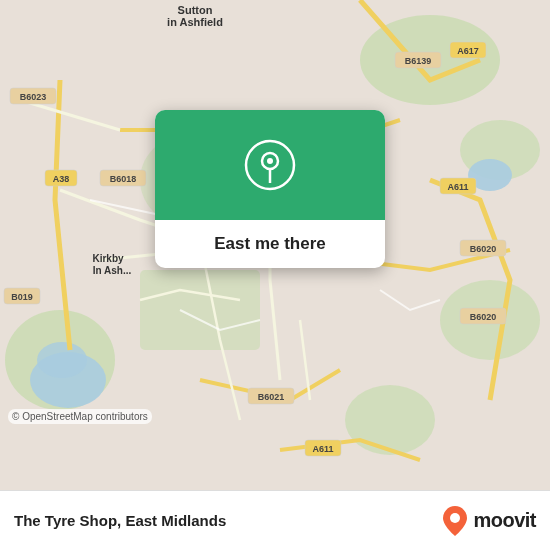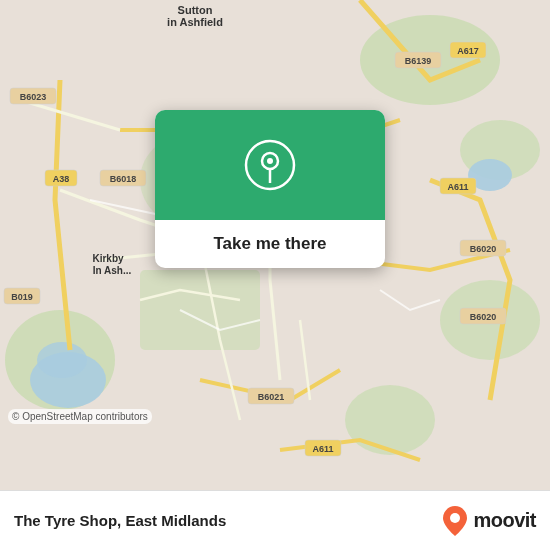--- a/index.html
+++ b/index.html
@@ -224,21 +224,21 @@
       <div id="popup-top">
 
         <svg id="pin-icon" viewBox="0 0 52 52" xmlns="http://www.w3.org/2000/svg">
           <circle cx="26" cy="26" r="24" fill="none" stroke="white" stroke-width="2.5"></circle>
           <circle cx="26" cy="22" r="8" fill="none" stroke="white" stroke-width="2.5"></circle>
           <path d="M 26 30 L 26 44" stroke="white" stroke-width="2.5" fill="none"></path>
           <circle cx="26" cy="22" r="3" fill="white"></circle>
         </svg>
       </div>
       <div id="popup-bottom">
-        <button id="take-me-there-btn">Take me there</button>
+        <button id="take-me-there-btn">East me there</button>
       </div>
 
     </div>
 
     
     <div id="attribution">© OpenStreetMap contributors</div>
   </div>
 
   <div id="bottom-bar">
     <div id="location-info">

